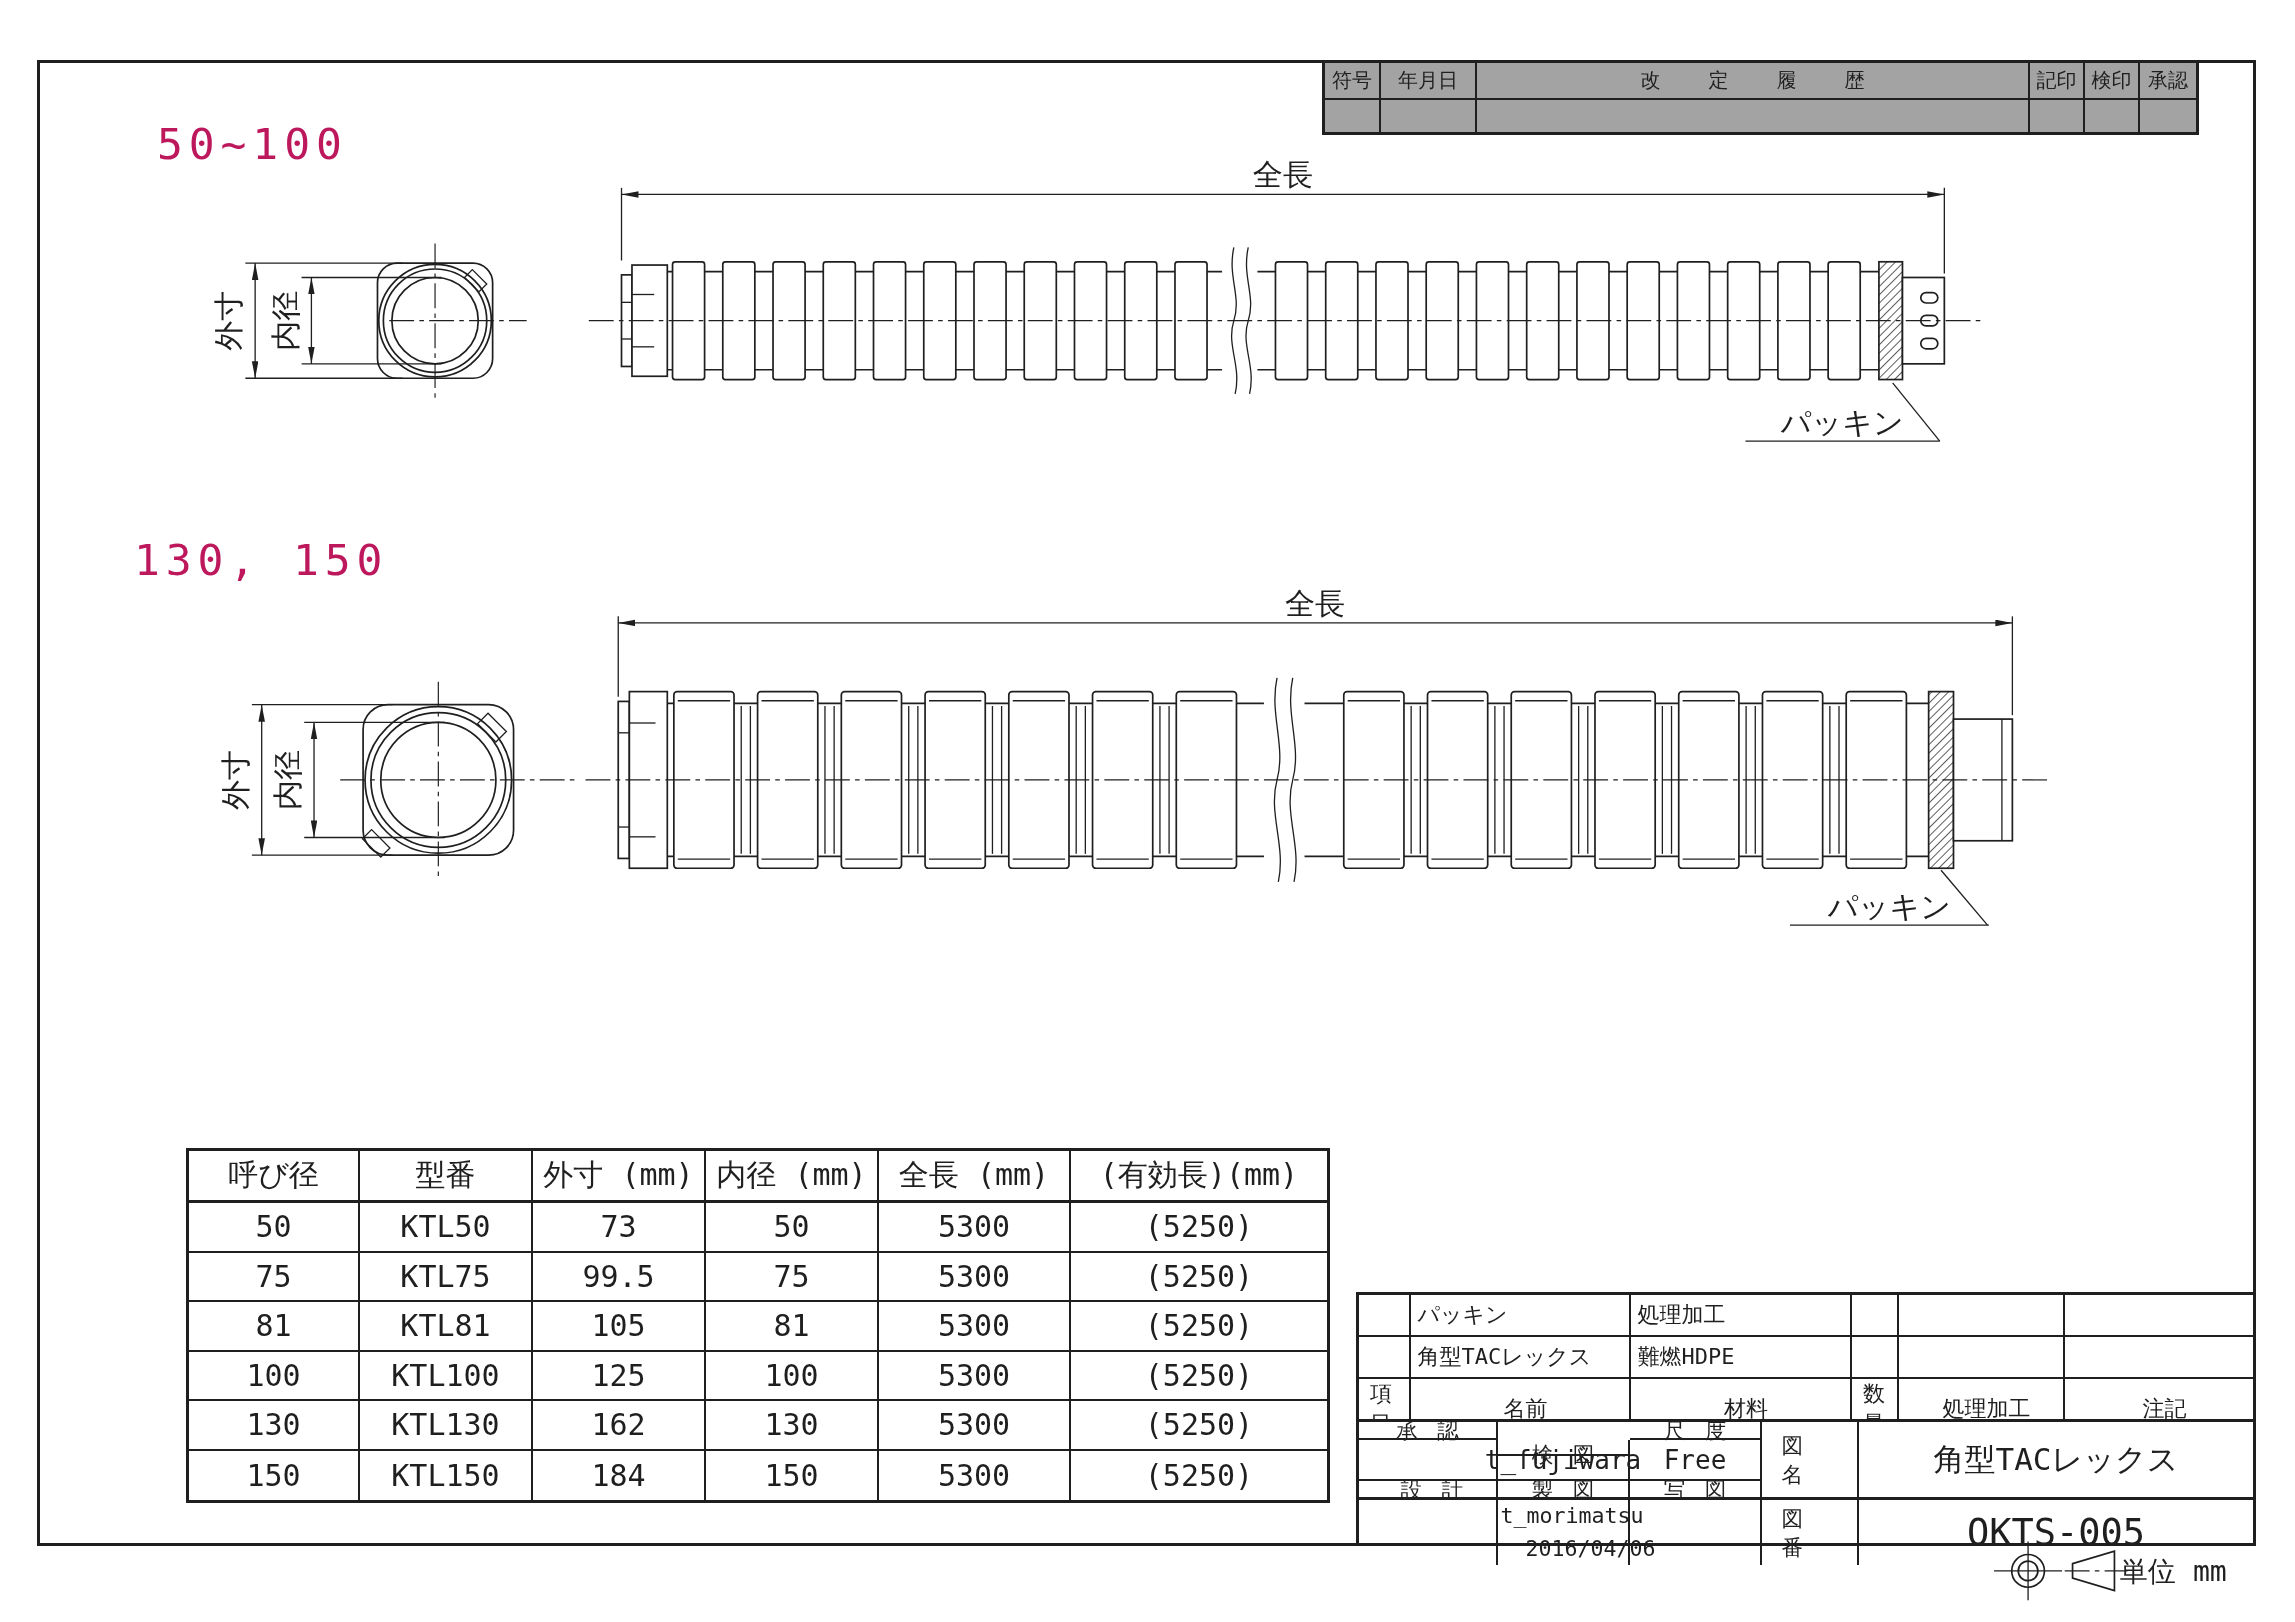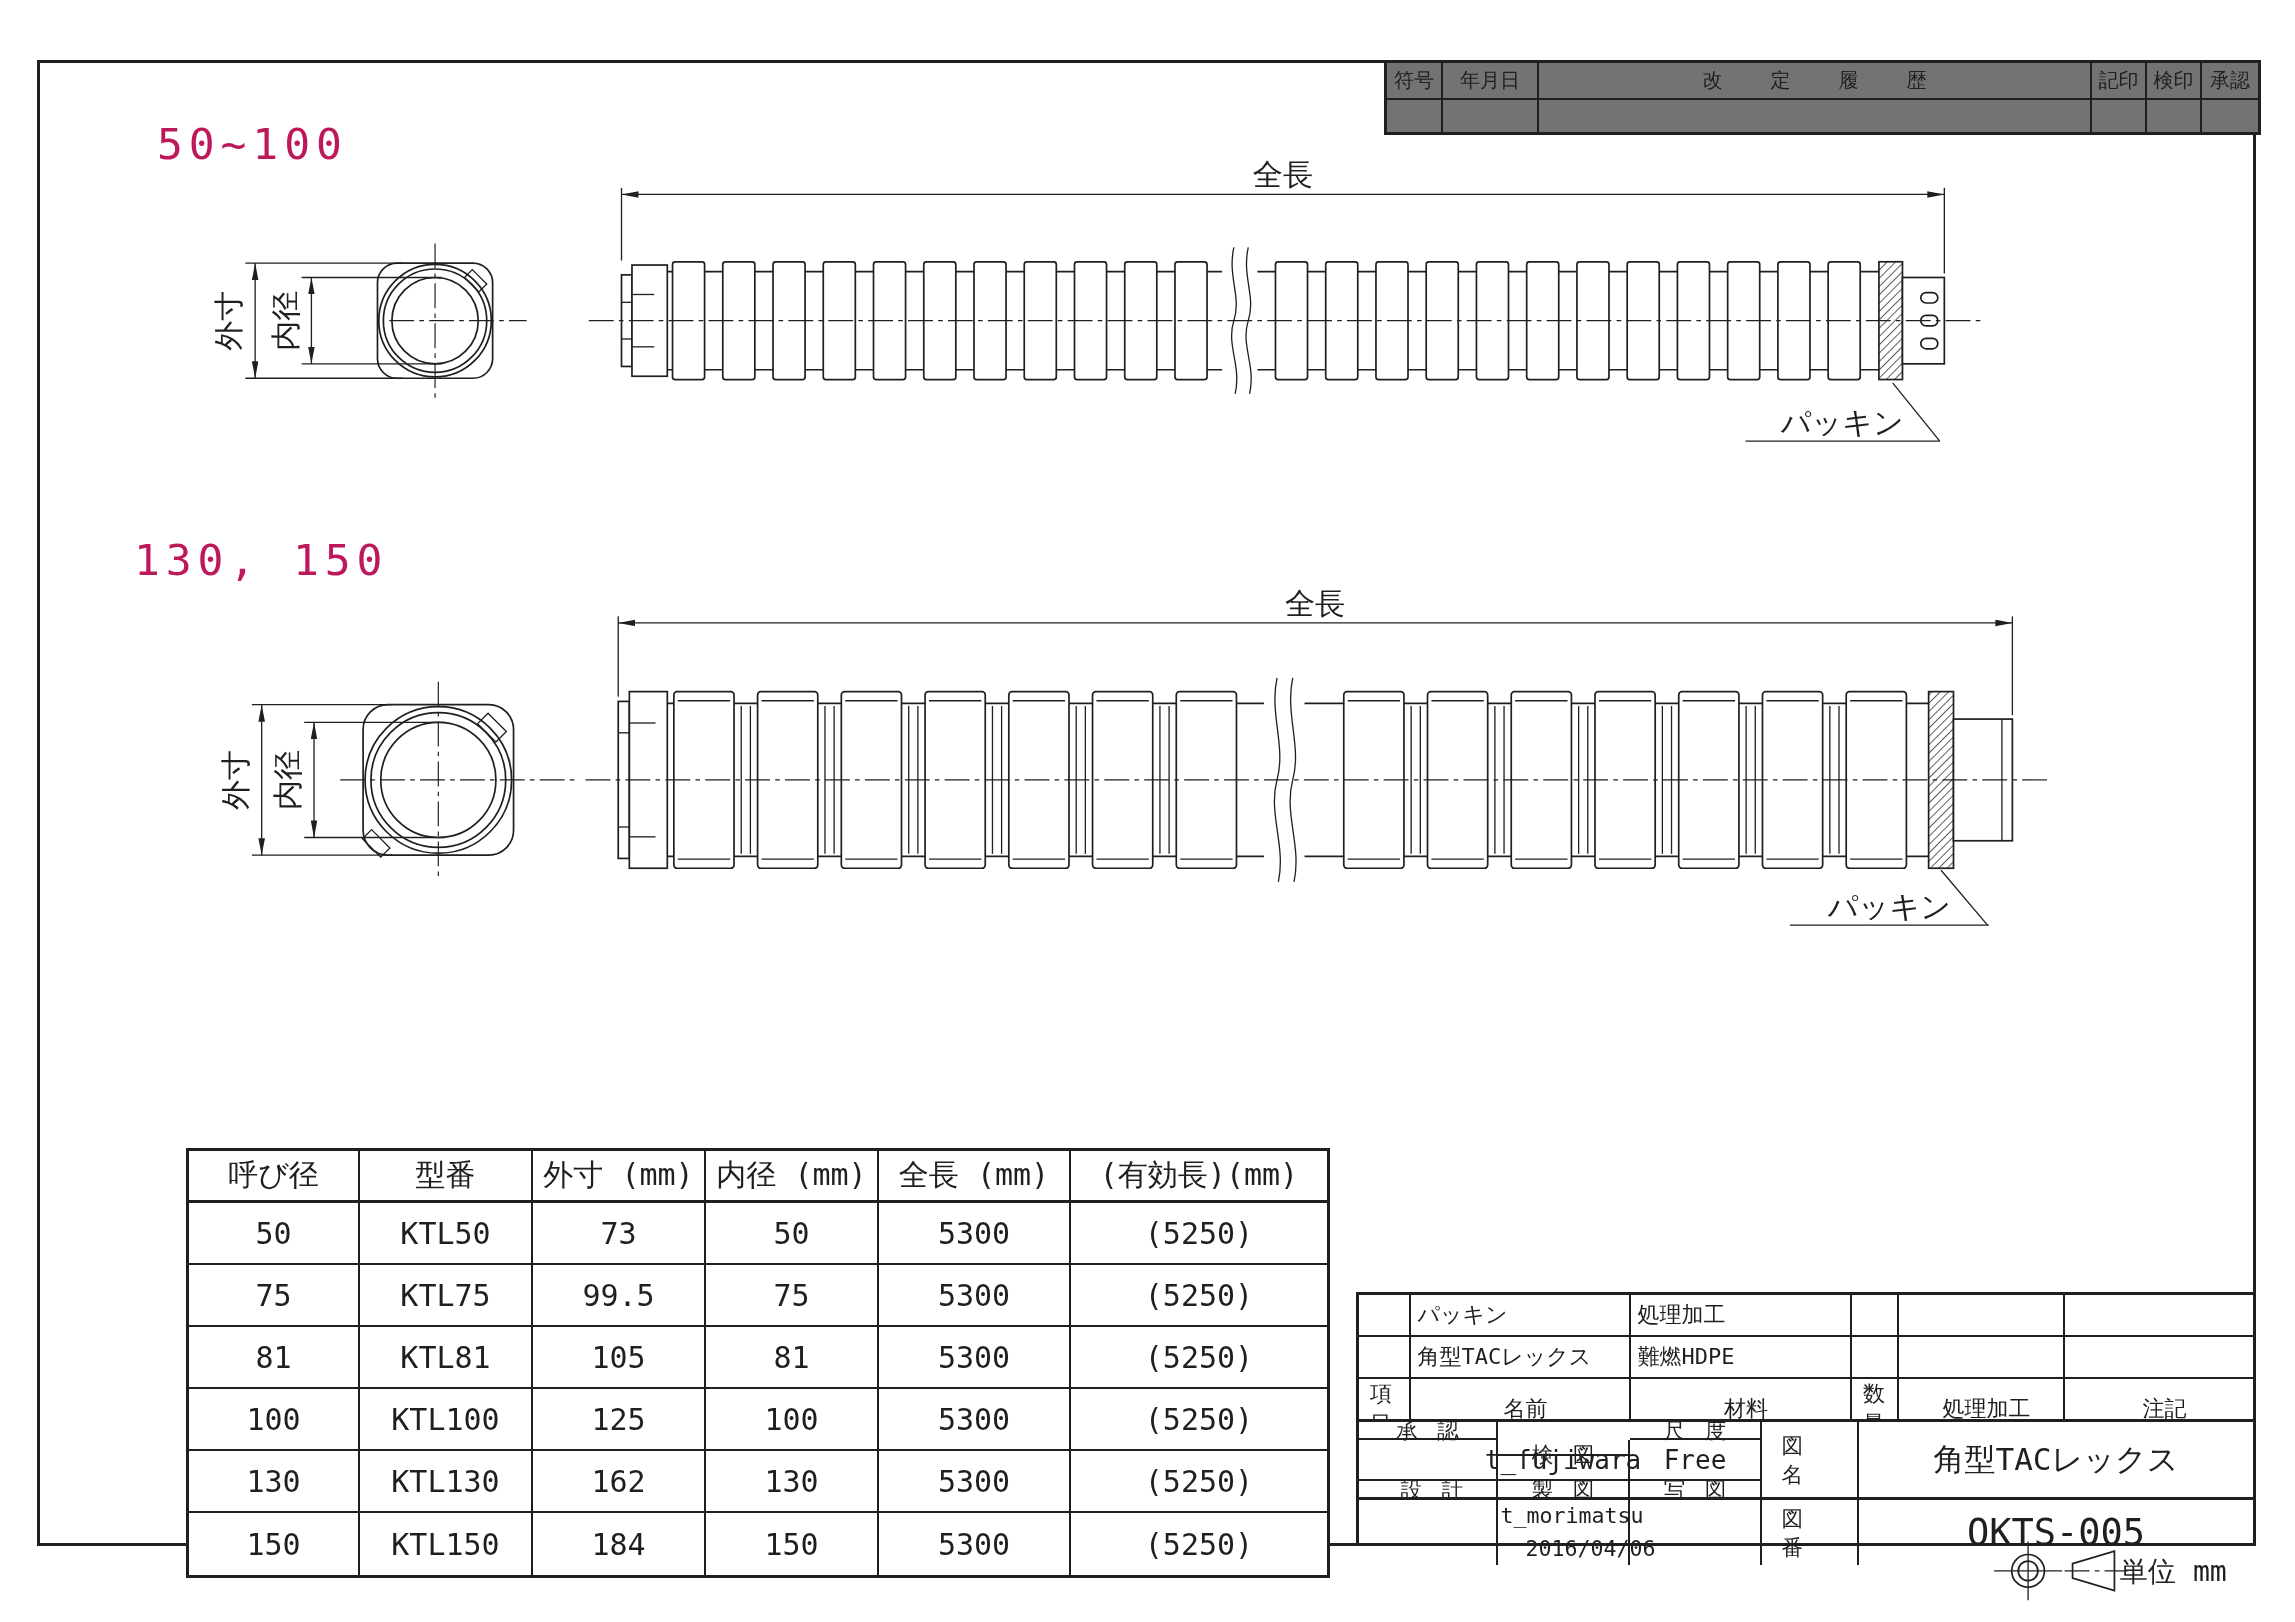--- a/index.html
+++ b/index.html
@@ -4,28 +4,28 @@
 <style>
   html,body{margin:0;padding:0;background:#ffffff;}
   .sheet{position:relative;width:2295px;height:1622px;background:#ffffff;
          font-family:"DejaVu Sans Mono",monospace;color:#1f1f1f;overflow:hidden;}
   .abs{position:absolute;}
   
   .frame{left:37px;top:60px;width:2219px;height:1486px;border:3.9px solid #1f1f1f;box-sizing:border-box;}
   
   .sec-title{font-size:43px;letter-spacing:5.9px;color:#be185d;white-space:nowrap;}
   
-  #rev{left:1384px;top:60px;width:877px;box-sizing:border-box;border:3.3px solid #1f1f1f;
-       display:grid;grid-template-columns:56px 96px 553px 55px 55px 1fr;grid-template-rows:37px 1fr;height:75px;background:#737373;}
+  #rev{left:1322px;top:60px;width:877px;box-sizing:border-box;border:3.3px solid #1f1f1f;
+       display:grid;grid-template-columns:56px 96px 553px 55px 55px 1fr;grid-template-rows:37px 1fr;height:75px;background:#a3a3a3;}
   #rev .c{border-right:2.3px solid #1f1f1f;display:flex;align-items:center;justify-content:center;font-size:20px;}
   #rev .c.hd{border-bottom:2.3px solid #1f1f1f;}
   #rev .c.last{border-right:none;}
   #rev .c.wide{letter-spacing:2.4em;padding-left:2.4em;}
   
-  #spec{left:186px;top:1148px;width:1144px;height:430px;box-sizing:border-box;border:3.9px solid #1f1f1f;
+  #spec{left:186px;top:1148px;width:1144px;height:355px;box-sizing:border-box;border:3.9px solid #1f1f1f;
         display:grid;grid-template-columns:171px 173px 173px 173px 192px 1fr;grid-template-rows:52px repeat(6,1fr);background:#fff;}
   #spec .s{border-right:2px solid #1f1f1f;border-bottom:2px solid #1f1f1f;display:flex;align-items:center;justify-content:center;font-size:30px;}
   #spec .s.hdr{border-bottom:3.9px solid #1f1f1f;}
   #spec .s.nr{border-right:none;}
   #spec .s.nb{border-bottom:none;}
   
   #tb-parts{left:1356px;top:1292px;width:900px;height:127px;box-sizing:border-box;border:3.3px solid #1f1f1f;border-bottom:none;
             display:grid;grid-template-columns:52px 220px 221px 47px 166px 1fr;grid-template-rows:42px 42px 1fr;background:#fff;}
   #tb-parts .p{border-right:2.3px solid #1f1f1f;border-bottom:2.3px solid #1f1f1f;display:flex;align-items:center;font-size:22px;}
   #tb-parts .p.cen{justify-content:center;}

